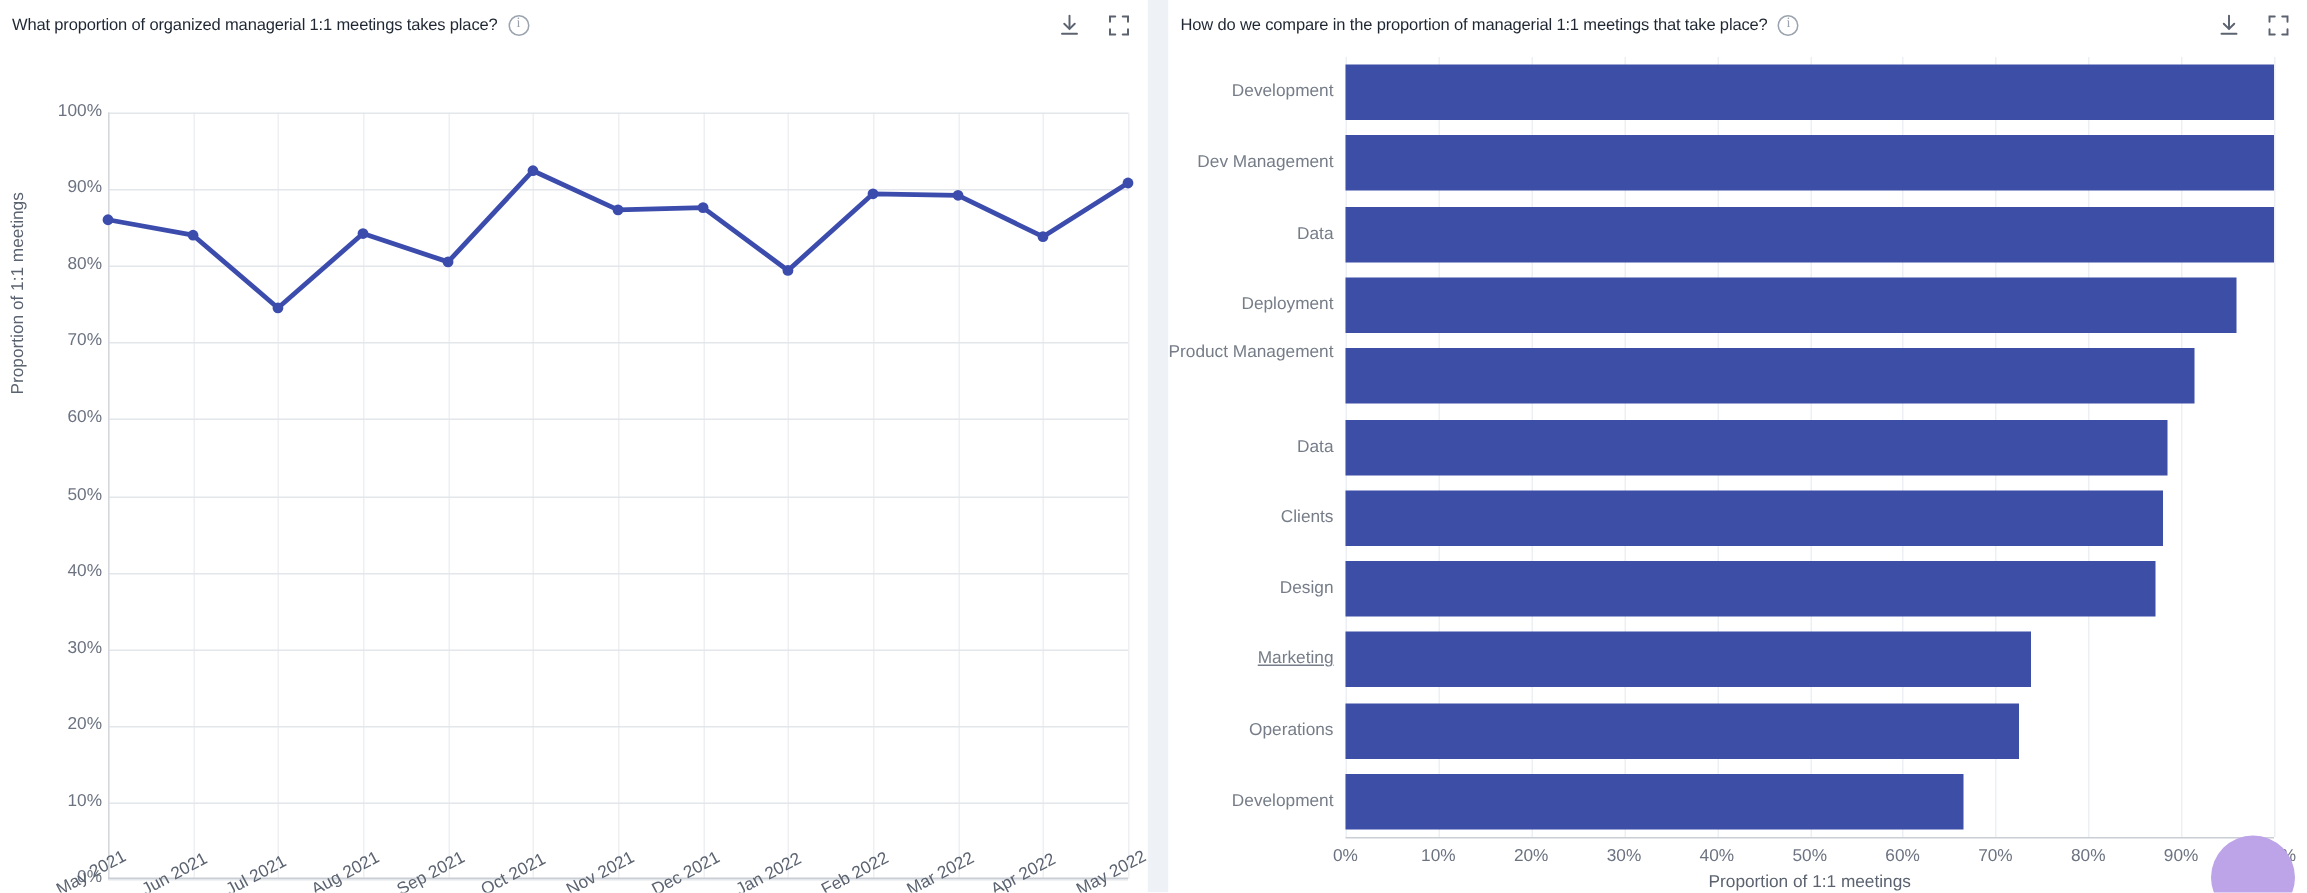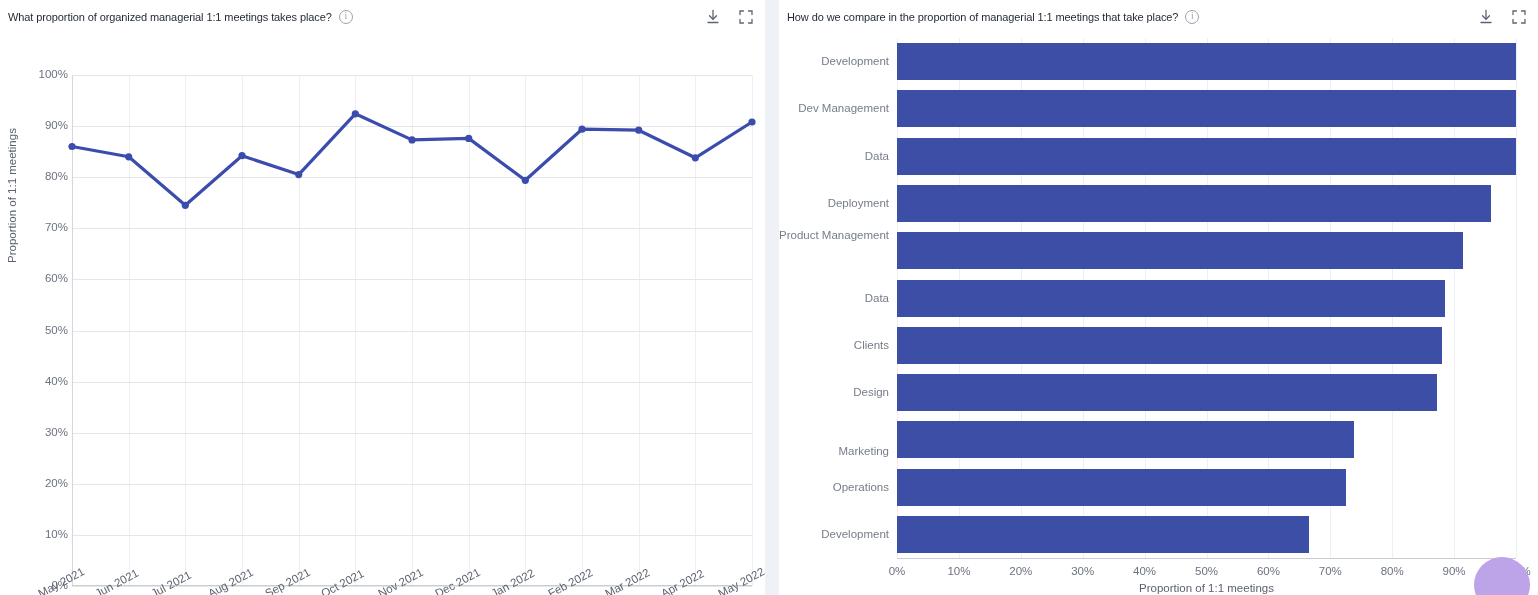--- a/index.html
+++ b/index.html
@@ -215,21 +215,21 @@
     <div class="barchart-wrap">
       <div class="bc-cats">
           <div class="bc-cat" style="top: 17.1364px;">Development</div>
           <div class="bc-cat" style="top: 64.4091px;">Dev Management</div>
           <div class="bc-cat" style="top: 111.682px; margin-left: 35px;">Data</div>
           <div class="bc-cat" style="top: 158.955px;">Deployment</div>
           <div class="bc-cat" style="top: 191px;">Product Management</div>
           <div class="bc-cat" style="top: 253.5px;">Data</div>
           <div class="bc-cat" style="top: 300.773px;">Clients</div>
           <div class="bc-cat" style="top: 348.045px;">Design</div>
-          <div class="bc-cat" style="top: 407px;">Marketing</div>
+          <div class="bc-cat" style="top: 395px; text-decoration: underline;">Marketing</div>
           <div class="bc-cat" style="top: 442.591px;">Operations</div>
           <div class="bc-cat" style="top: 489.864px;">Development</div>
         </div>
       <div class="bc-plot">
         <div class="bc-axis-h"></div>
       <div class="bc-vgrid" style="left: 0px;"></div>
           <div class="bc-xtick" style="left: 0px;">0%</div>
           <div class="bc-vgrid" style="left: 61.9px;"></div>
           <div class="bc-xtick" style="left: 61.9px;">10%</div>
           <div class="bc-vgrid" style="left: 123.8px;"></div>

